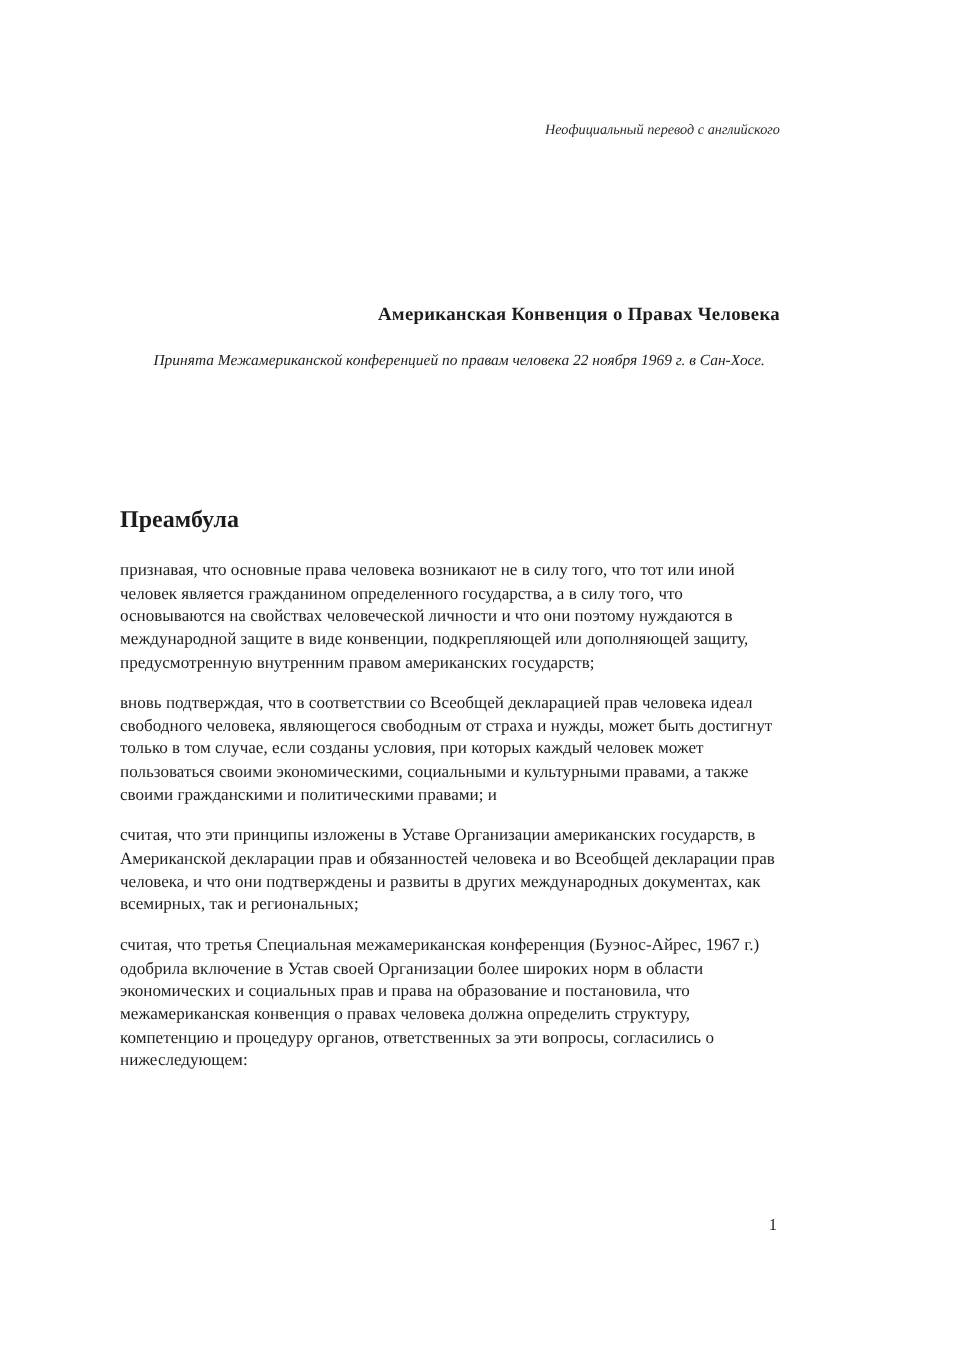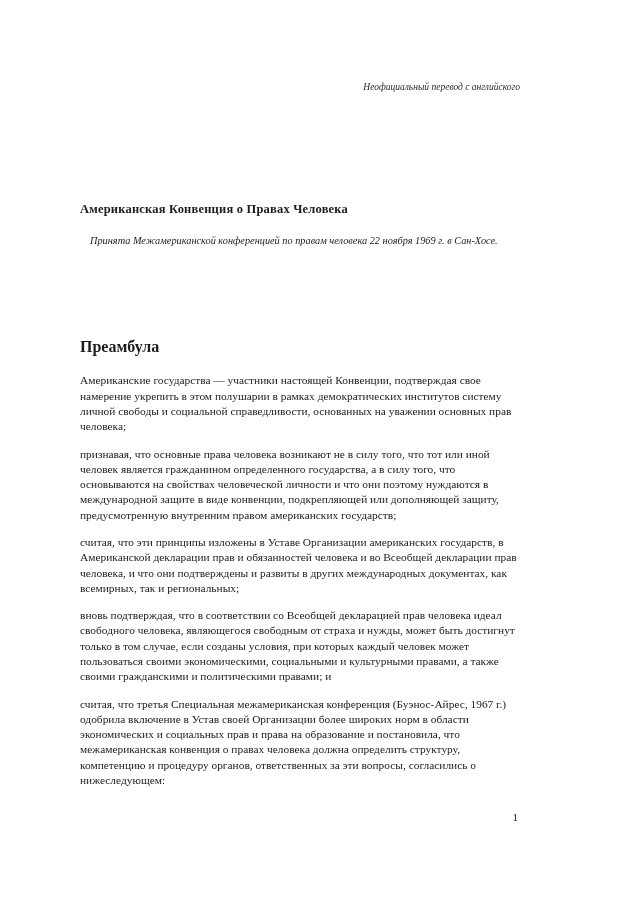--- a/index.html
+++ b/index.html
@@ -23,31 +23,31 @@
     right: 76px;
     font-style: italic;
     font-size: 9.5px;
     color: #2a2a2a;
   }
   .doc-title {
     position: absolute;
     top: 202px;
     left: 80px;
     right: 76px;
-    text-align: left;
+    text-align: right;
     font-weight: bold;
     font-size: 12.5px;
     letter-spacing: 0.2px;
   }
   .doc-subtitle {
     position: absolute;
     top: 234px;
     left: 90px;
     right: 86px;
-    text-align: left;
+    text-align: right;
     font-style: italic;
     font-size: 10.3px;
     line-height: 1.35;
   }
   .doc-subtitle span { display: block; }
   .content {
     position: absolute;
     top: 336px;
     left: 80px;
     right: 74px;
@@ -78,26 +78,25 @@
 
   <div class="doc-title">Американская Конвенция о Правах Человека</div>
 
   <div class="doc-subtitle">
     <span>Принята Межамериканской конференцией по правам человека 22 ноября 1969 г. в Сан-Хосе.</span>
   </div>
 
   <div class="content">
     <div class="section-heading">Преамбула</div>
 
-    <p class="para">Американские государства — участники настоящей Конвенции, подтверждая свое намерение укрепить в этом полушарии в рамках демократических институтов систему личной свободы и социальной справедливости, основанных на уважении основных прав человека;</p>
 
     <p class="para">признавая, что основные права человека возникают не в силу того, что тот или иной человек является гражданином определенного государства, а в силу того, что основываются на свойствах человеческой личности и что они поэтому нуждаются в международной защите в виде конвенции, подкрепляющей или дополняющей защиту, предусмотренную внутренним правом американских государств;</p>
 
+    <p class="para">вновь подтверждая, что в соответствии со Всеобщей декларацией прав человека идеал свободного человека, являющегося свободным от страха и нужды, может быть достигнут только в том случае, если созданы условия, при которых каждый человек может пользоваться своими экономическими, социальными и культурными правами, а также своими гражданскими и политическими правами; и</p>
+
     <p class="para">считая, что эти принципы изложены в Уставе Организации американских государств, в Американской декларации прав и обязанностей человека и во Всеобщей декларации прав человека, и что они подтверждены и развиты в других международных документах, как всемирных, так и региональных;</p>
-
-    <p class="para">вновь подтверждая, что в соответствии со Всеобщей декларацией прав человека идеал свободного человека, являющегося свободным от страха и нужды, может быть достигнут только в том случае, если созданы условия, при которых каждый человек может пользоваться своими экономическими, социальными и культурными правами, а также своими гражданскими и политическими правами; и</p>
 
     <p class="para">считая, что третья Специальная межамериканская конференция (Буэнос-Айрес, 1967 г.) одобрила включение в Устав своей Организации более широких норм в области экономических и социальных прав и права на образование и постановила, что межамериканская конвенция о правах человека должна определить структуру, компетенцию и процедуру органов, ответственных за эти вопросы, согласились о нижеследующем:</p>
   </div>
 
   <div class="page-number">1</div>
 
 </div>
 
 </body></html>

